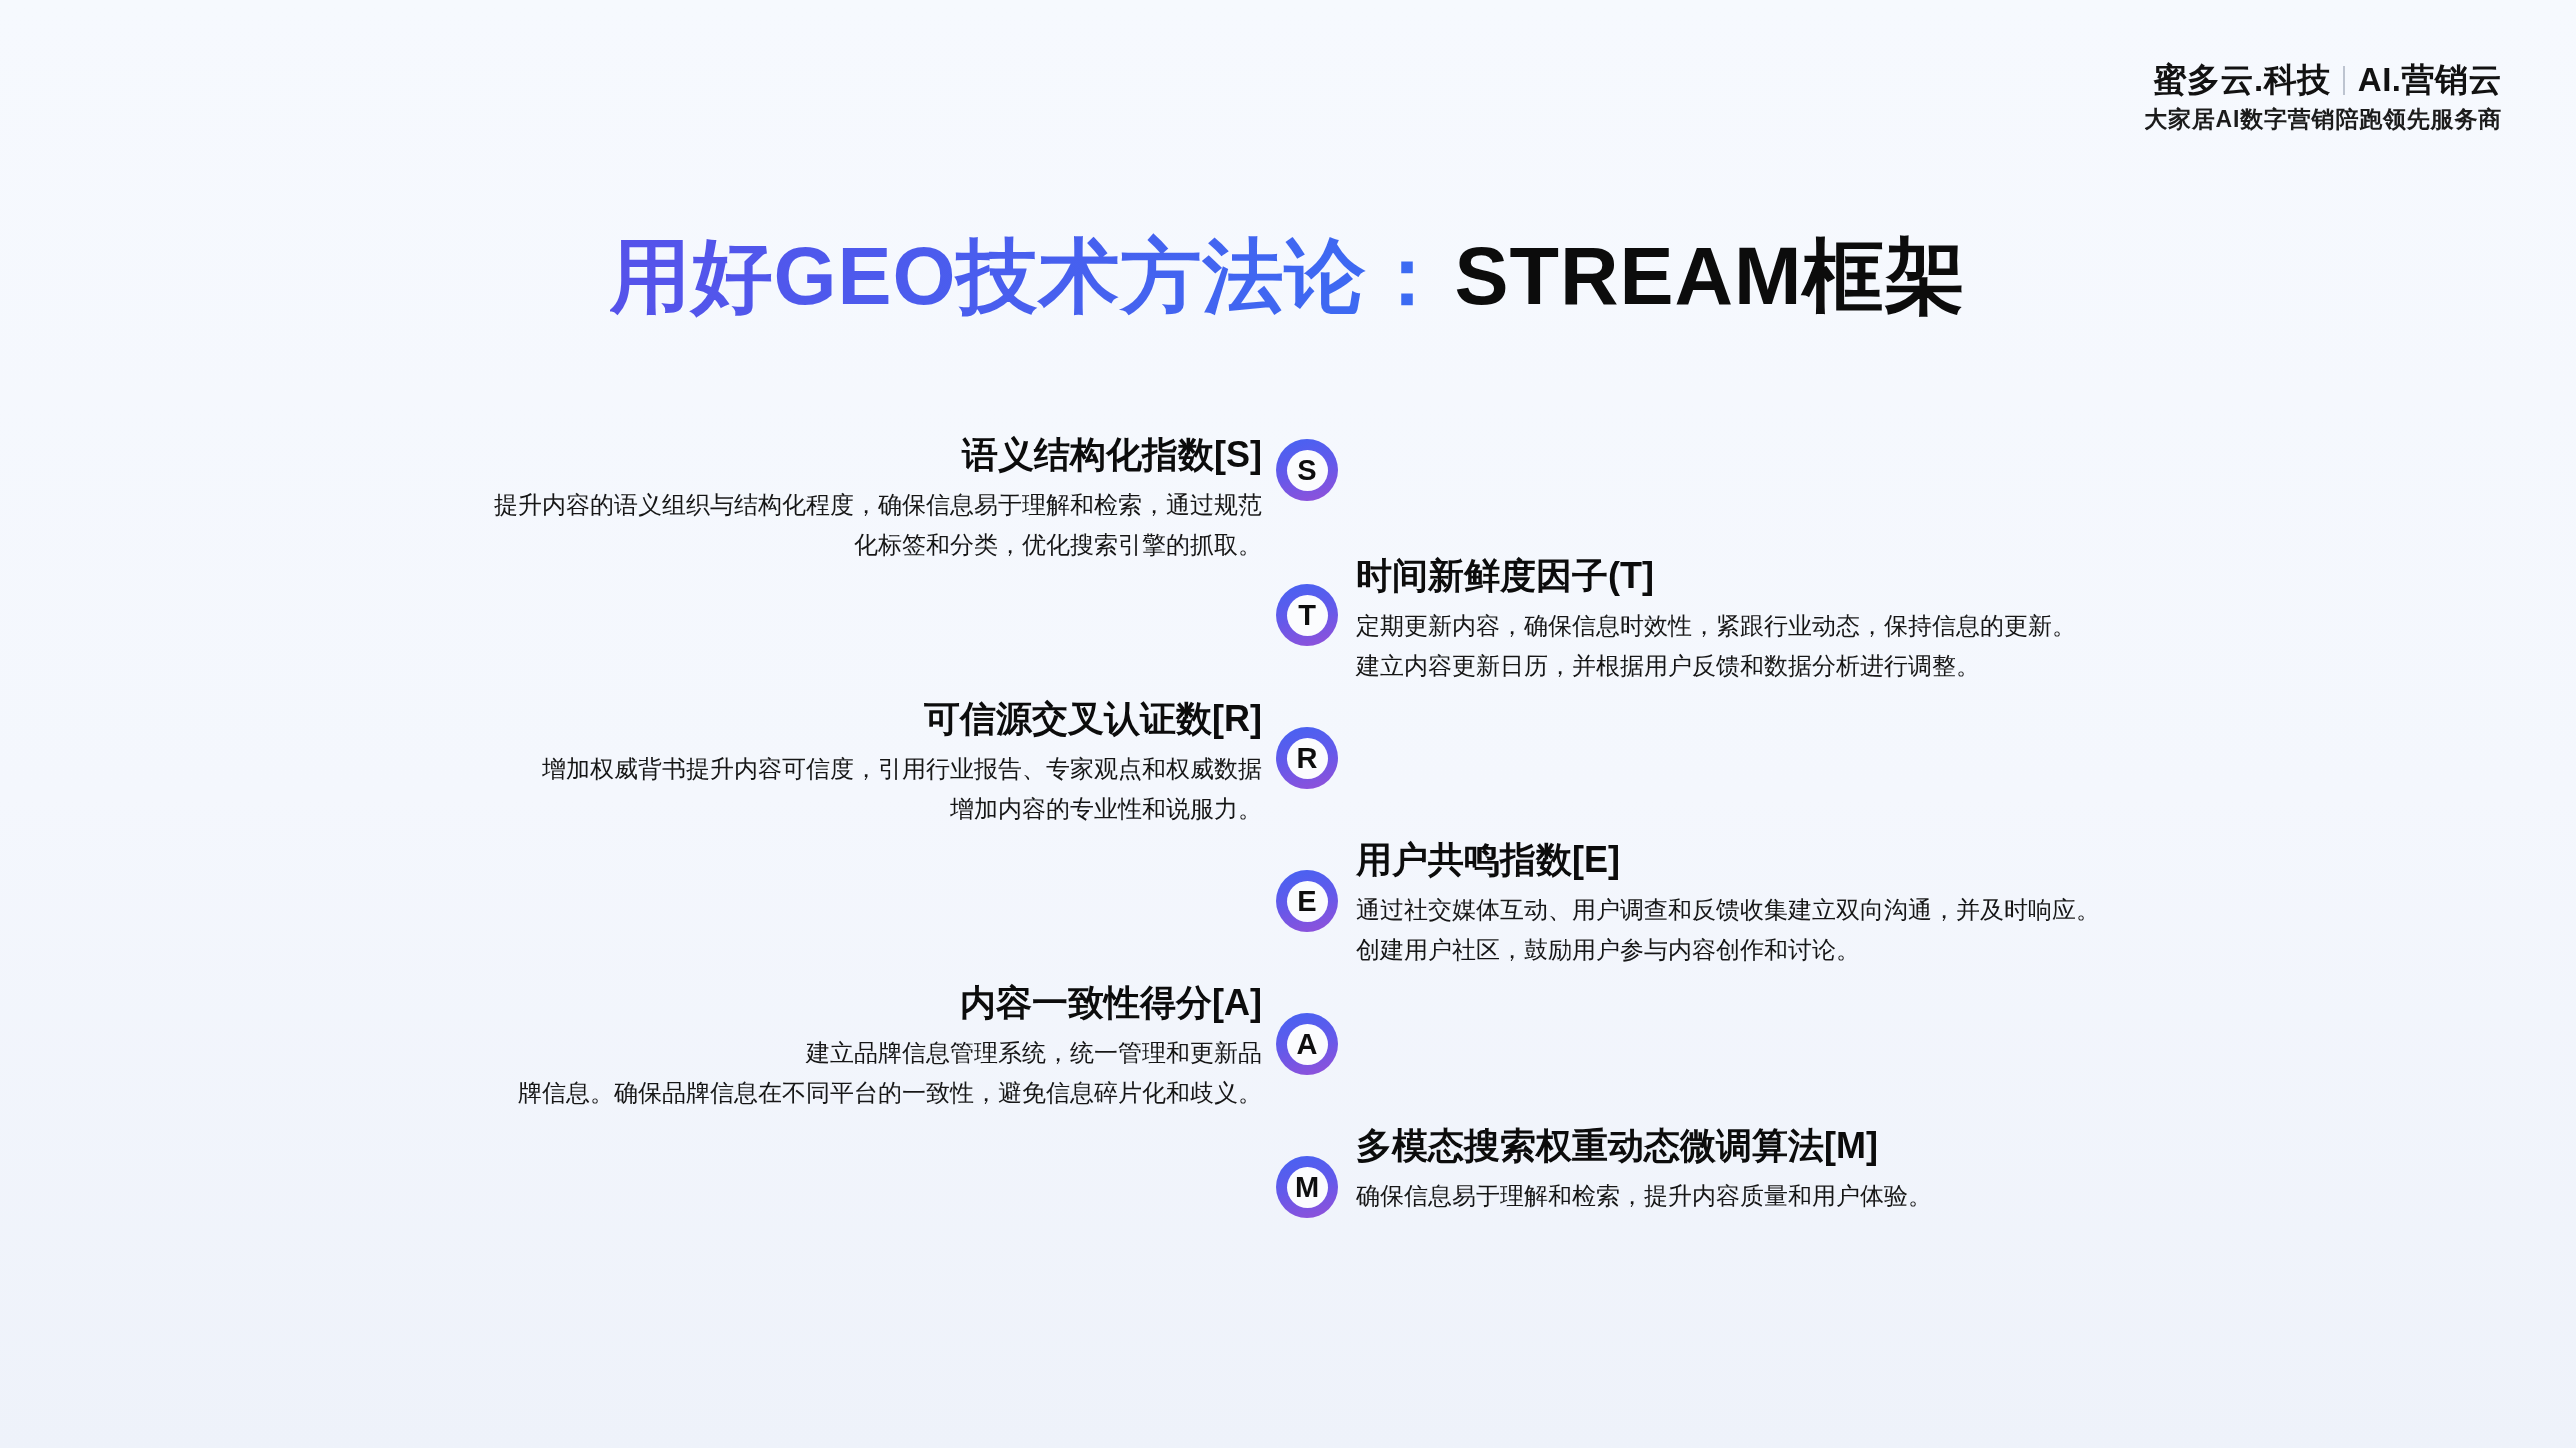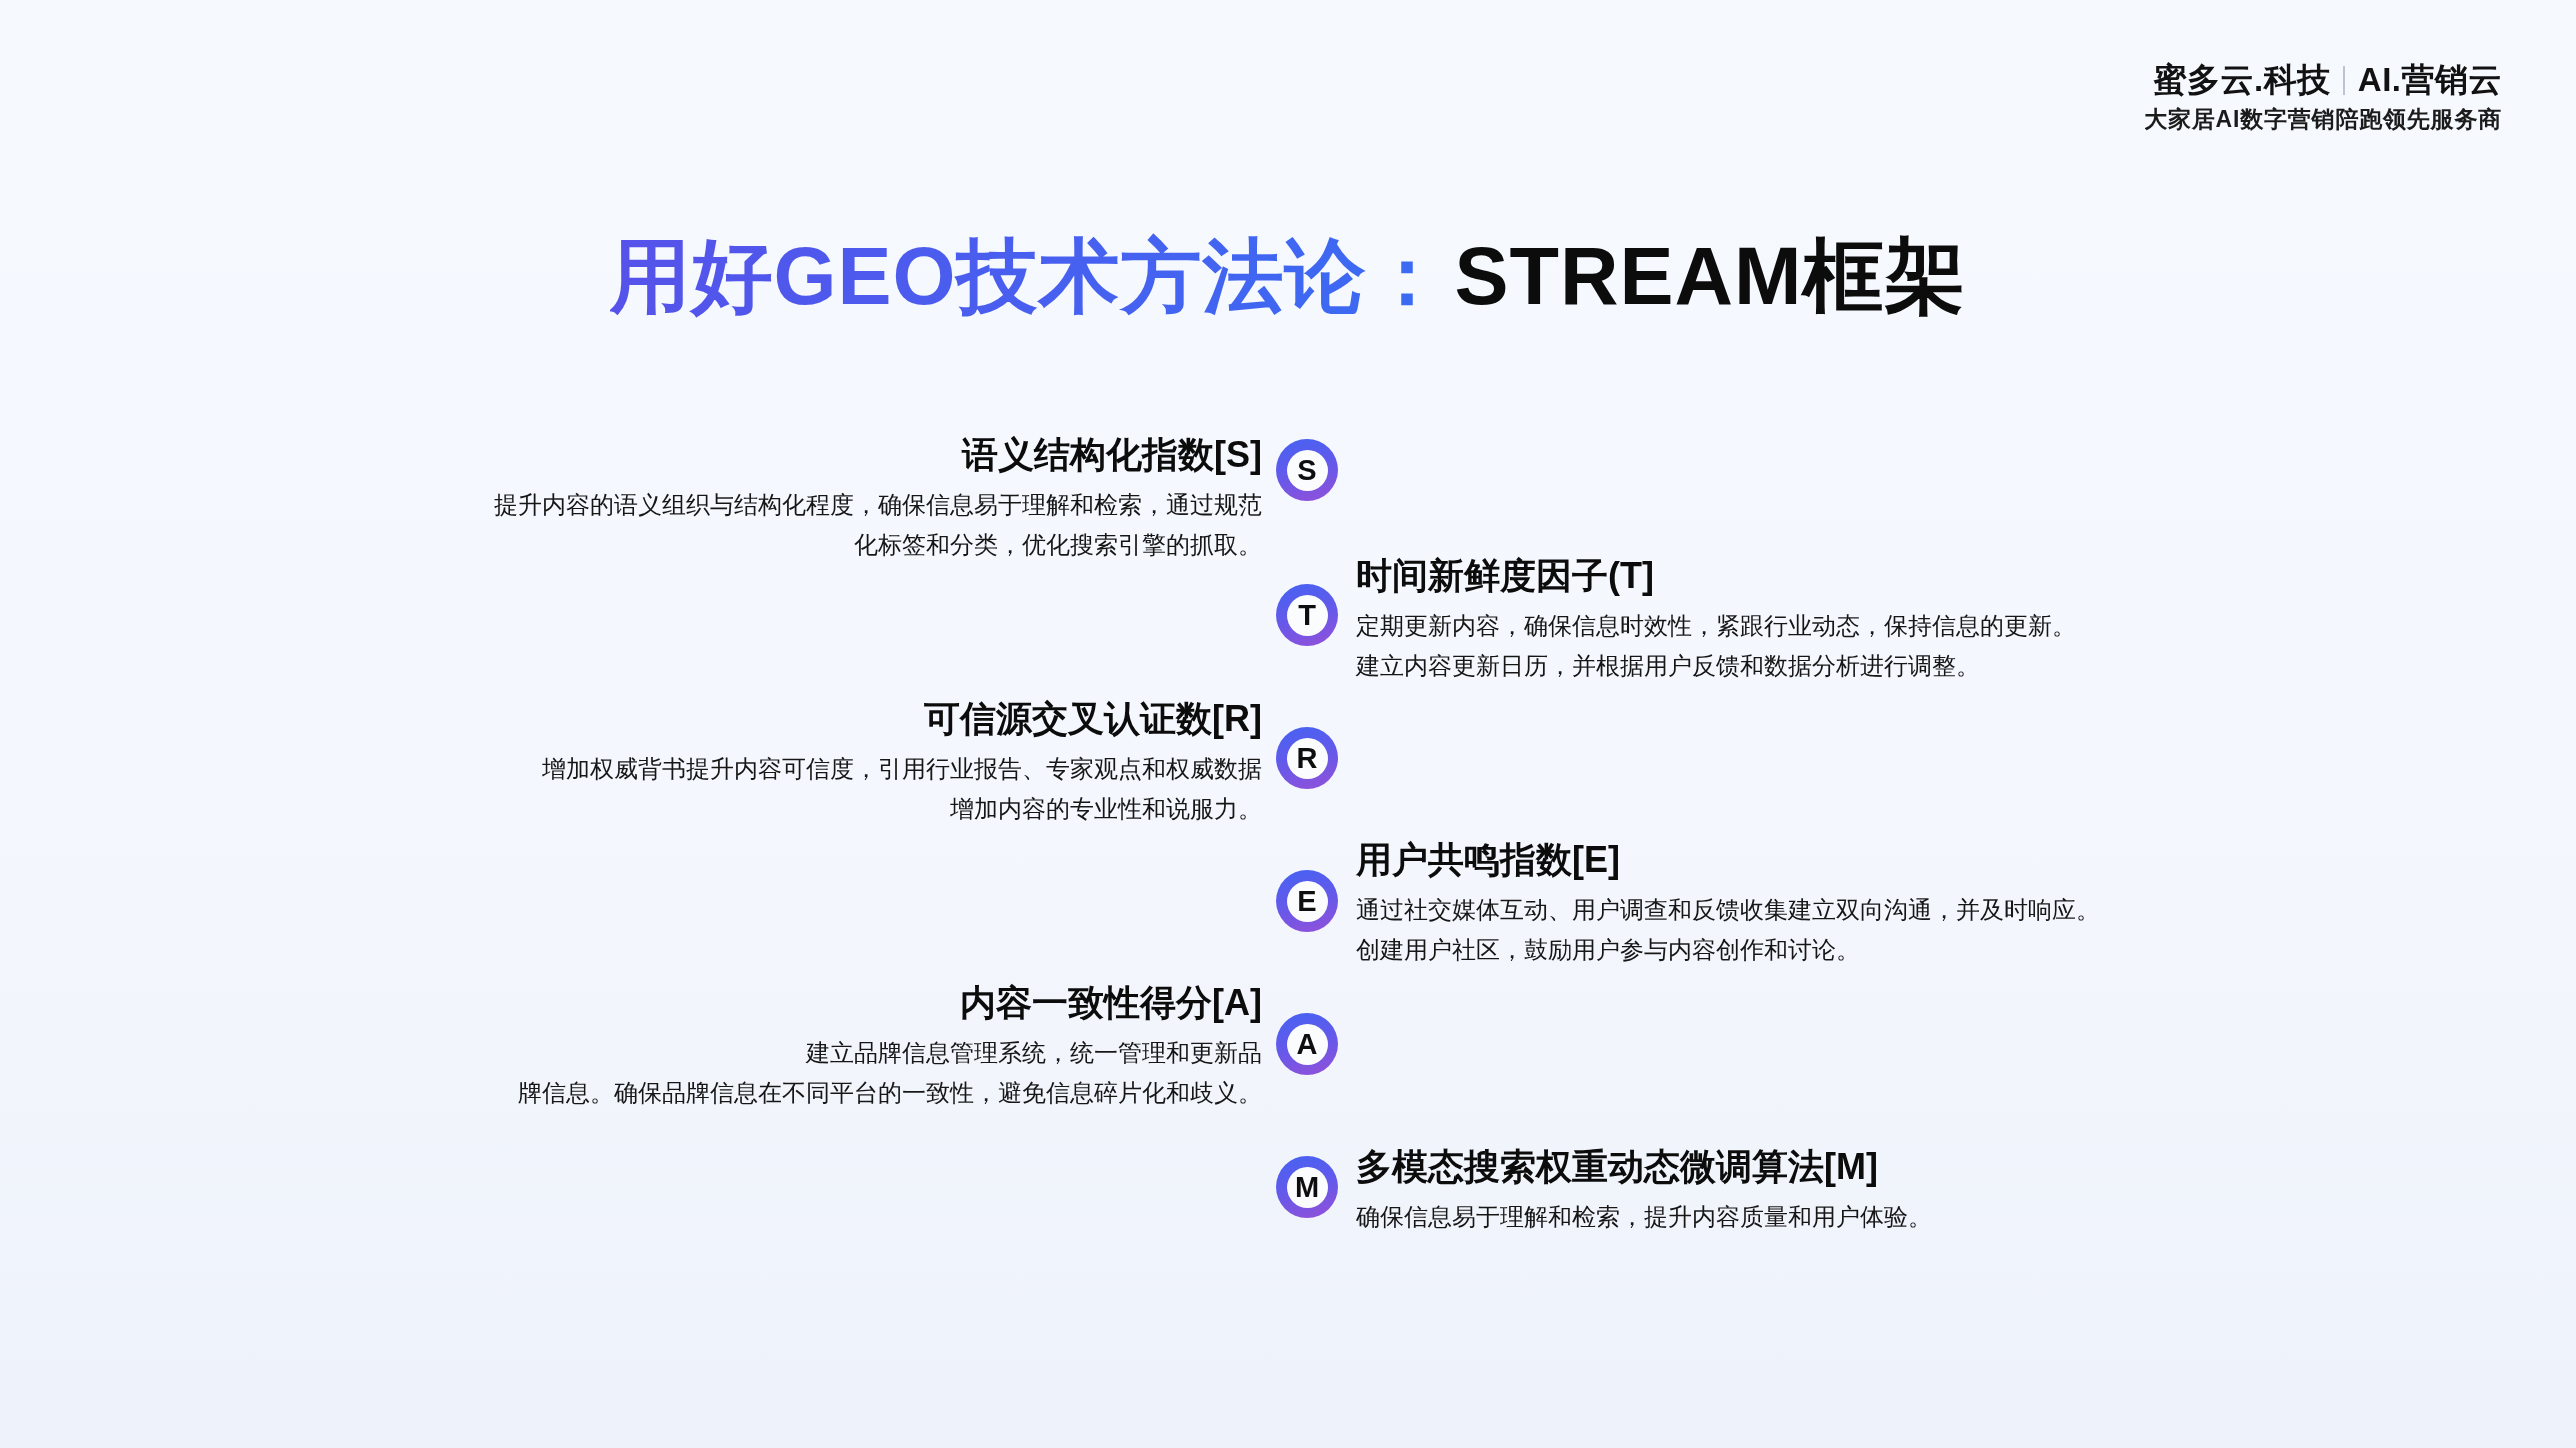--- a/index.html
+++ b/index.html
@@ -101,21 +101,21 @@
     color: #161616;
     line-height: 40px;
     white-space: nowrap;
   }
 
   .pos-s { top: 433px; }
   .pos-t { top: 554px; }
   .pos-r { top: 697px; }
   .pos-e { top: 838px; }
   .pos-a { top: 981px; }
-  .pos-m { top: 1124px; margin-top: 21px; }
+  .pos-m { top: 1124px; }
 
   
   .badge {
     position: absolute;
     left: 1276px;
     width: 62px;
     height: 62px;
     border-radius: 50%;
     background: linear-gradient(165deg, var(--badge-ring-start, #4a61f1) 8%, #6459ea 50%, var(--badge-ring-end, #8f51da) 95%);
     display: flex;

